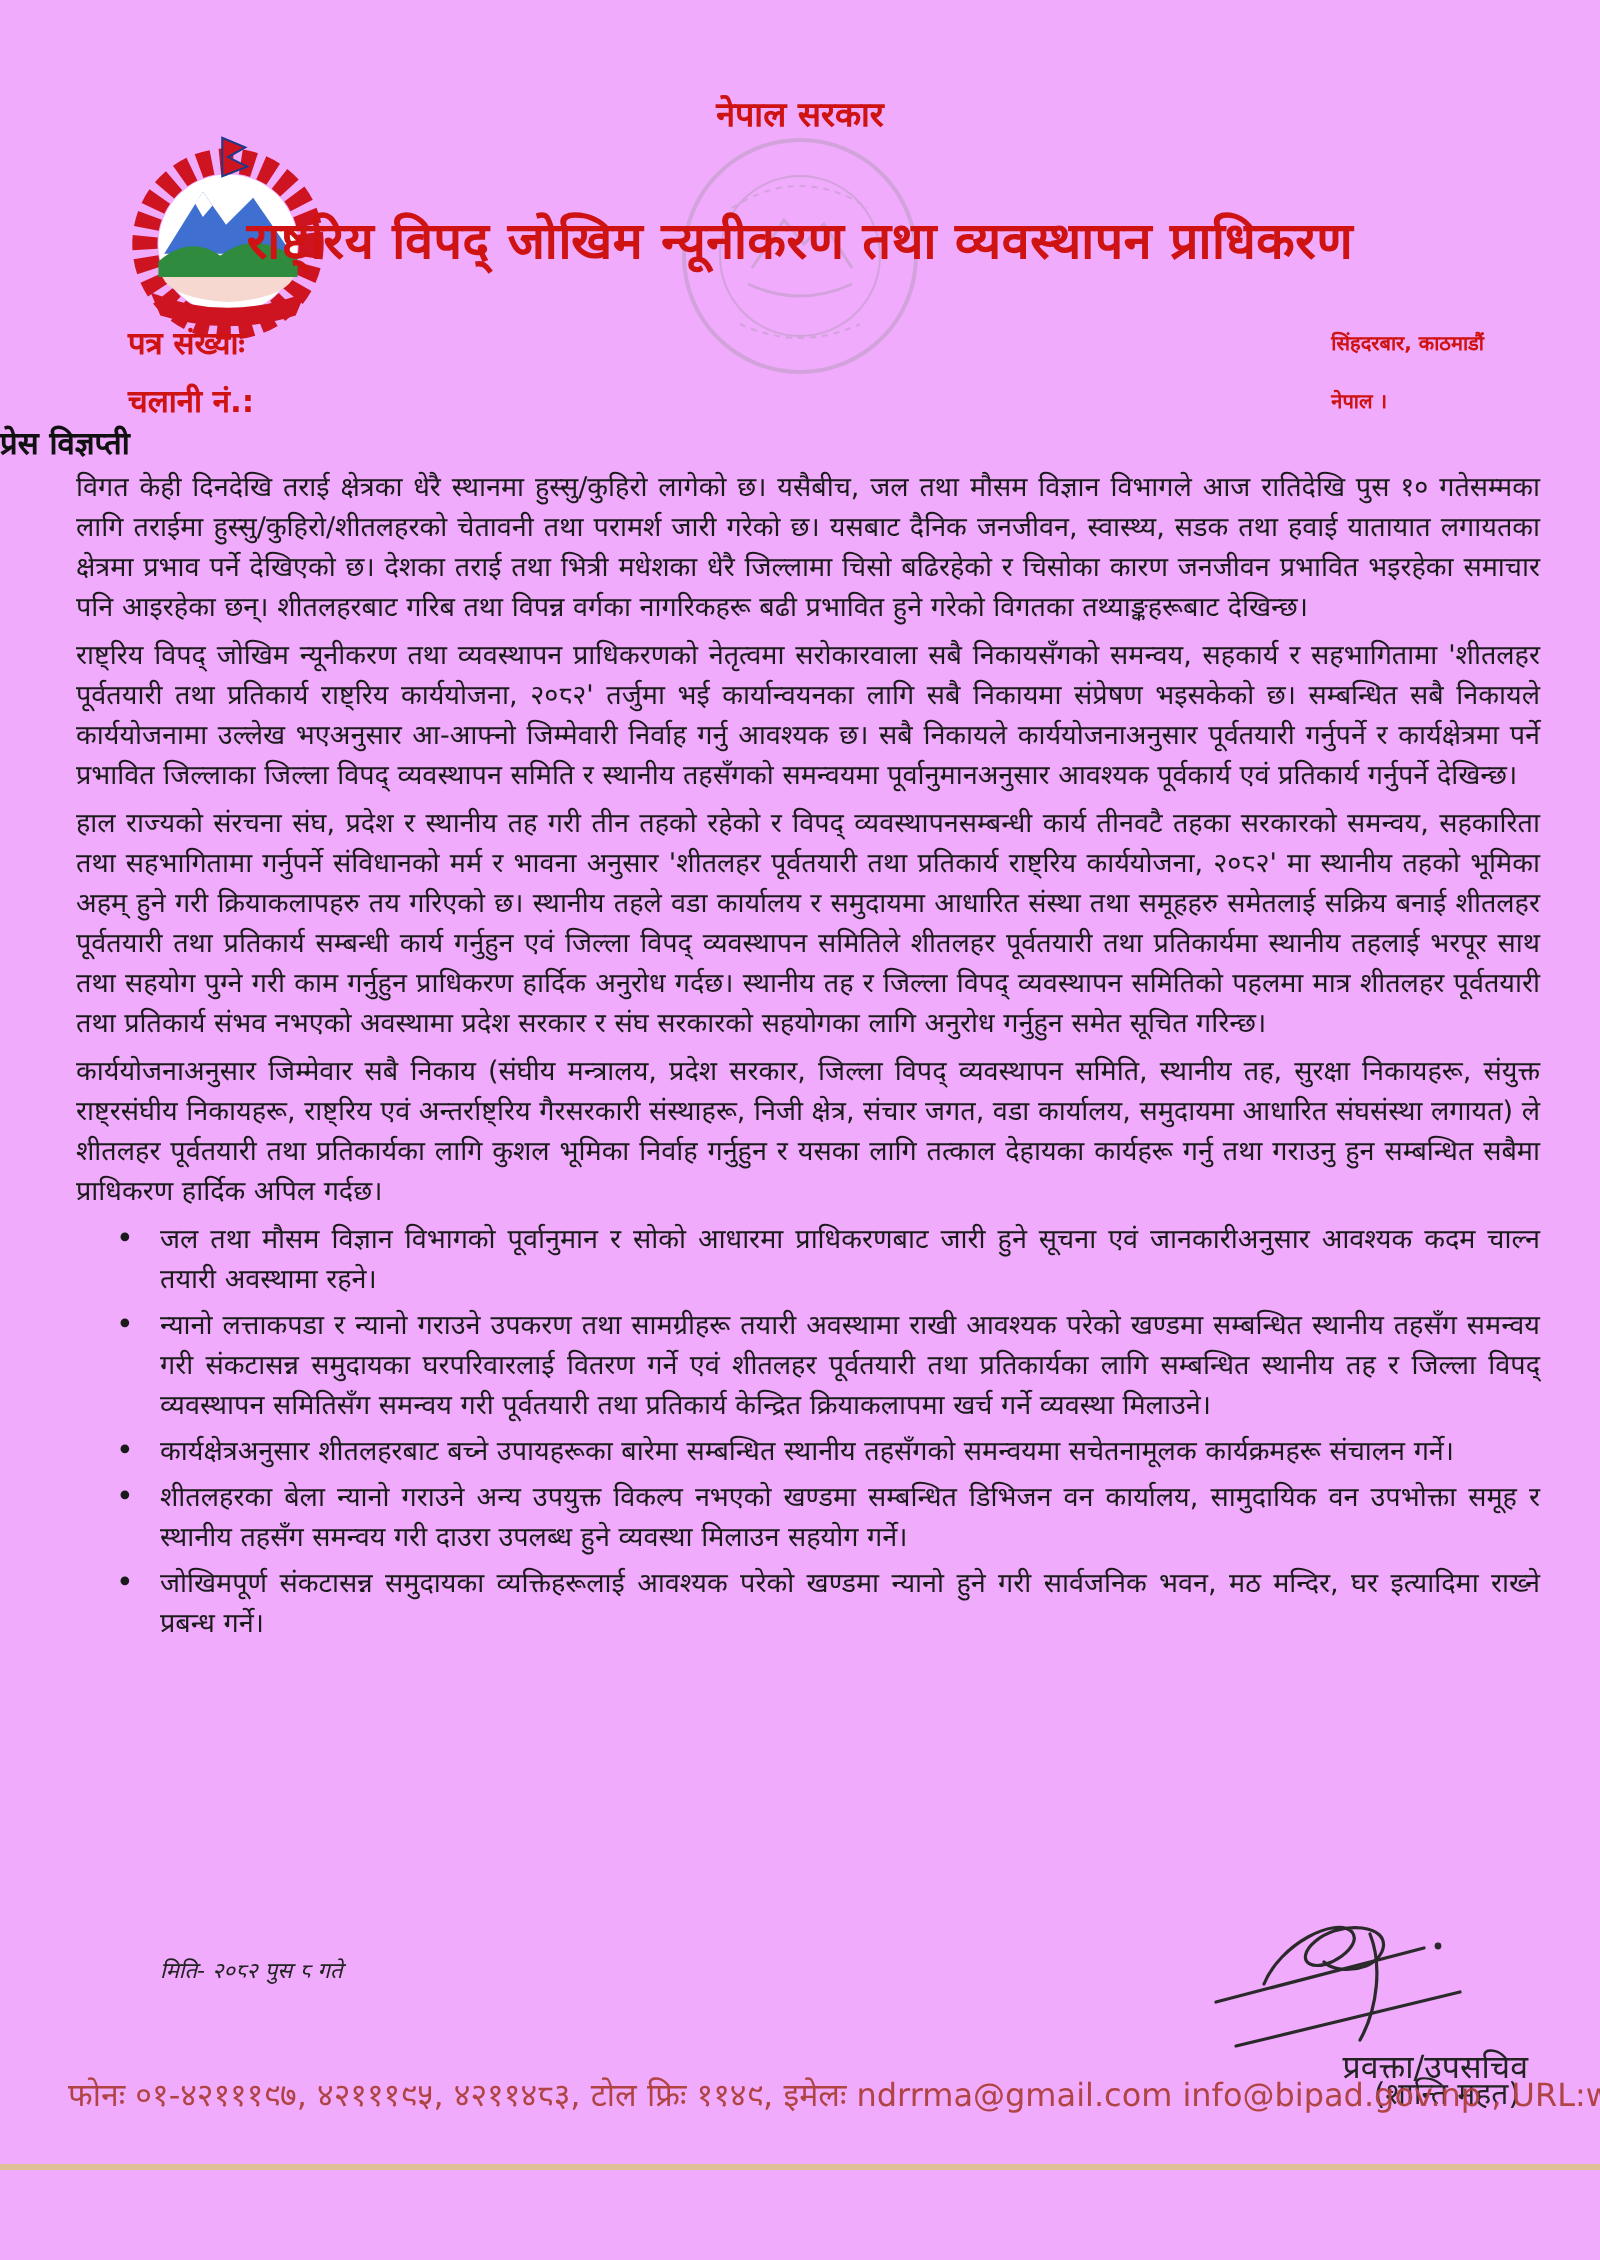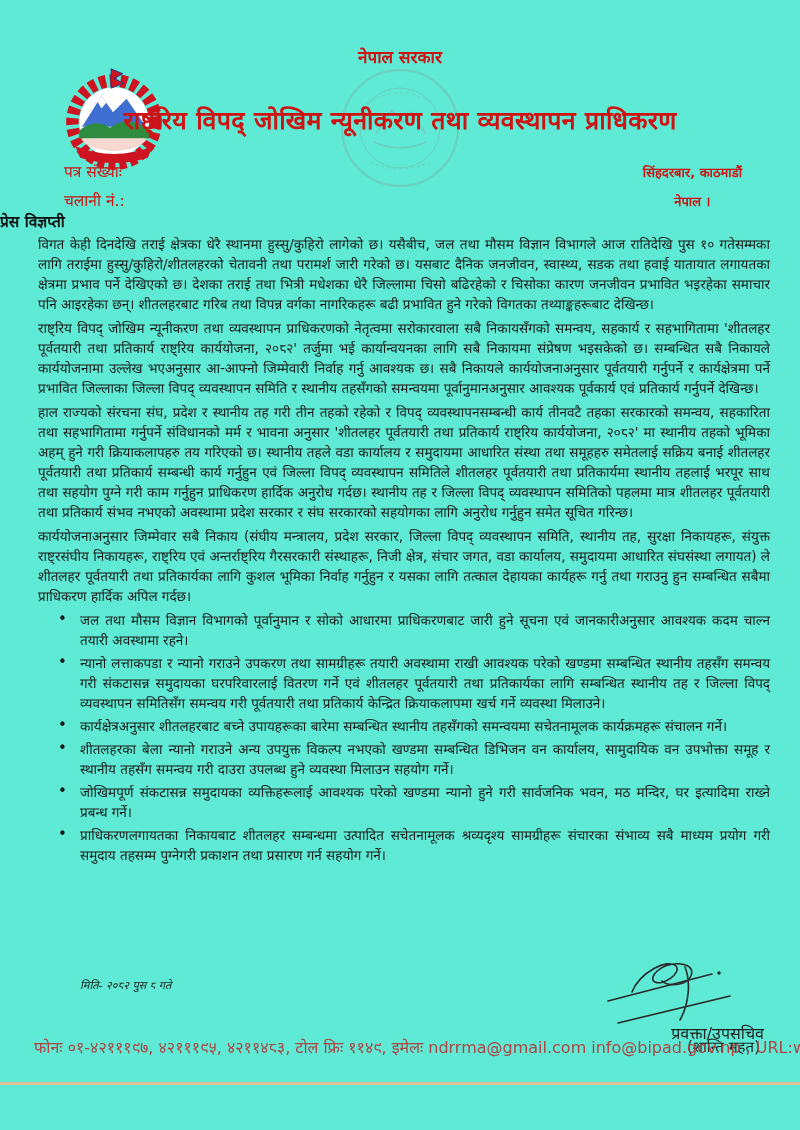--- a/index.html
+++ b/index.html
@@ -1,30 +1,30 @@
 <!DOCTYPE html>
 <html lang="ne"><head>
 <meta charset="utf-8">
 <style>
   * { box-sizing: border-box; }
   html, body { margin: 0; padding: 0; background: #ffffff; }
   .page {
     width: 800px; height: 1130px; position: relative; margin: 0 auto;
-    background: #5eead4; overflow: hidden;
+    background: #f0abfc; overflow: hidden;
     font-family: "DejaVu Sans", sans-serif; color: #1a1a1a;
   }
   
   .hdr-center { position: absolute; left: 0; right: 0; text-align: center; color: #ce1312; font-weight: bold; }
   .gov-line       { top: 45px;  font-size: 17px; }
   .ministry-line  { top: 79px;  font-size: 18px; }
   .authority-line { top: 102px; font-size: 25px; letter-spacing: .3px; }
   .logo  { position: absolute; left: 56px; top: 68px; }
   .watermark { position: absolute; left: 336px; top: 64px; opacity: .30; pointer-events: none; }
-  .meta-left  { position: absolute; top: 158px; left: 64px;  color: #ce1312; font-weight: normal; font-size: 15.5px; line-height: 29px; }
-  .meta-right { position: absolute; top: 158px; right: 58px; color: #ce1312; font-weight: bold; font-size: 13px; line-height: 29px; text-align: center; margin-left: 20px; }
+  .meta-left  { position: absolute; top: 158px; left: 64px;  color: #ce1312; font-weight: bold; font-size: 15.5px; line-height: 29px; }
+  .meta-right { position: absolute; top: 158px; right: 58px; color: #ce1312; font-weight: bold; font-size: 10px; line-height: 29px; text-align: left; margin-left: 20px; }
   
   .press-title { position: absolute; top: 210px; left: 0; right: 0; text-align: left; font-weight: bold; font-size: 15.5px; color: #111; }
   .body-block {
     position: absolute; top: 234px; left: 38px; right: 30px;
     font-size: 13.5px; line-height: 20px; text-align: justify;
   }
   .body-block p { margin: 0 0 4px 0; }
   ul.bullets { margin: 3px 0 0 0; padding: 0; list-style: none; }
   ul.bullets li { position: relative; padding-left: 42px; margin: 0 0 3px 0; text-align: justify; }
   ul.bullets li::before { content: "\2022"; position: absolute; left: 20px; top: -1px; font-size: 15px; }
@@ -84,21 +84,20 @@
     <p>विगत केही दिनदेखि तराई क्षेत्रका धेरै स्थानमा हुस्सु/कुहिरो लागेको छ। यसैबीच, जल तथा मौसम विज्ञान विभागले आज रातिदेखि पुस १० गतेसम्मका लागि तराईमा हुस्सु/कुहिरो/शीतलहरको चेतावनी तथा परामर्श जारी गरेको छ। यसबाट दैनिक जनजीवन, स्वास्थ्य, सडक तथा हवाई यातायात लगायतका क्षेत्रमा प्रभाव पर्ने देखिएको छ। देशका तराई तथा भित्री मधेशका धेरै जिल्लामा चिसो बढिरहेको र चिसोका कारण जनजीवन प्रभावित भइरहेका समाचार पनि आइरहेका छन्। शीतलहरबाट गरिब तथा विपन्न वर्गका नागरिकहरू बढी प्रभावित हुने गरेको विगतका तथ्याङ्कहरूबाट देखिन्छ।</p>
     <p>राष्ट्रिय विपद् जोखिम न्यूनीकरण तथा व्यवस्थापन प्राधिकरणको नेतृत्वमा सरोकारवाला सबै निकायसँगको समन्वय, सहकार्य र सहभागितामा 'शीतलहर पूर्वतयारी तथा प्रतिकार्य राष्ट्रिय कार्ययोजना, २०८२' तर्जुमा भई कार्यान्वयनका लागि सबै निकायमा संप्रेषण भइसकेको छ। सम्बन्धित सबै निकायले कार्ययोजनामा उल्लेख भएअनुसार आ-आफ्नो जिम्मेवारी निर्वाह गर्नु आवश्यक छ। सबै निकायले कार्ययोजनाअनुसार पूर्वतयारी गर्नुपर्ने र कार्यक्षेत्रमा पर्ने प्रभावित जिल्लाका जिल्ला विपद् व्यवस्थापन समिति र स्थानीय तहसँगको समन्वयमा पूर्वानुमानअनुसार आवश्यक पूर्वकार्य एवं प्रतिकार्य गर्नुपर्ने देखिन्छ।</p>
     <p>हाल राज्यको संरचना संघ, प्रदेश र स्थानीय तह गरी तीन तहको रहेको र विपद् व्यवस्थापनसम्बन्धी कार्य तीनवटै तहका सरकारको समन्वय, सहकारिता तथा सहभागितामा गर्नुपर्ने संविधानको मर्म र भावना अनुसार 'शीतलहर पूर्वतयारी तथा प्रतिकार्य राष्ट्रिय कार्ययोजना, २०८२' मा स्थानीय तहको भूमिका अहम् हुने गरी क्रियाकलापहरु तय गरिएको छ। स्थानीय तहले वडा कार्यालय र समुदायमा आधारित संस्था तथा समूहहरु समेतलाई सक्रिय बनाई शीतलहर पूर्वतयारी तथा प्रतिकार्य सम्बन्धी कार्य गर्नुहुन एवं जिल्ला विपद् व्यवस्थापन समितिले शीतलहर पूर्वतयारी तथा प्रतिकार्यमा स्थानीय तहलाई भरपूर साथ तथा सहयोग पुग्ने गरी काम गर्नुहुन प्राधिकरण हार्दिक अनुरोध गर्दछ। स्थानीय तह र जिल्ला विपद् व्यवस्थापन समितिको पहलमा मात्र शीतलहर पूर्वतयारी तथा प्रतिकार्य संभव नभएको अवस्थामा प्रदेश सरकार र संघ सरकारको सहयोगका लागि अनुरोध गर्नुहुन समेत सूचित गरिन्छ।</p>
     <p>कार्ययोजनाअनुसार जिम्मेवार सबै निकाय (संघीय मन्त्रालय, प्रदेश सरकार, जिल्ला विपद् व्यवस्थापन समिति, स्थानीय तह, सुरक्षा निकायहरू, संयुक्त राष्ट्रसंघीय निकायहरू, राष्ट्रिय एवं अन्तर्राष्ट्रिय गैरसरकारी संस्थाहरू, निजी क्षेत्र, संचार जगत, वडा कार्यालय, समुदायमा आधारित संघसंस्था लगायत) ले शीतलहर पूर्वतयारी तथा प्रतिकार्यका लागि कुशल भूमिका निर्वाह गर्नुहुन र यसका लागि तत्काल देहायका कार्यहरू गर्नु तथा गराउनु हुन सम्बन्धित सबैमा प्राधिकरण हार्दिक अपिल गर्दछ।</p>
     <ul class="bullets">
       <li>जल तथा मौसम विज्ञान विभागको पूर्वानुमान र सोको आधारमा प्राधिकरणबाट जारी हुने सूचना एवं जानकारीअनुसार आवश्यक कदम चाल्न तयारी अवस्थामा रहने।</li>
       <li>न्यानो लत्ताकपडा र न्यानो गराउने उपकरण तथा सामग्रीहरू तयारी अवस्थामा राखी आवश्यक परेको खण्डमा सम्बन्धित स्थानीय तहसँग समन्वय गरी संकटासन्न समुदायका घरपरिवारलाई वितरण गर्ने एवं शीतलहर पूर्वतयारी तथा प्रतिकार्यका लागि सम्बन्धित स्थानीय तह र जिल्ला विपद् व्यवस्थापन समितिसँग समन्वय गरी पूर्वतयारी तथा प्रतिकार्य केन्द्रित क्रियाकलापमा खर्च गर्ने व्यवस्था मिलाउने।</li>
       <li>कार्यक्षेत्रअनुसार शीतलहरबाट बच्ने उपायहरूका बारेमा सम्बन्धित स्थानीय तहसँगको समन्वयमा सचेतनामूलक कार्यक्रमहरू संचालन गर्ने।</li>
       <li>शीतलहरका बेला न्यानो गराउने अन्य उपयुक्त विकल्प नभएको खण्डमा सम्बन्धित डिभिजन वन कार्यालय, सामुदायिक वन उपभोक्ता समूह र स्थानीय तहसँग समन्वय गरी दाउरा उपलब्ध हुने व्यवस्था मिलाउन सहयोग गर्ने।</li>
       <li>जोखिमपूर्ण संकटासन्न समुदायका व्यक्तिहरूलाई आवश्यक परेको खण्डमा न्यानो हुने गरी सार्वजनिक भवन, मठ मन्दिर, घर इत्यादिमा राख्ने प्रबन्ध गर्ने।</li>
-      <li>प्राधिकरणलगायतका निकायबाट शीतलहर सम्बन्धमा उत्पादित सचेतनामूलक श्रव्यदृश्य सामग्रीहरू संचारका संभाव्य सबै माध्यम प्रयोग गरी समुदाय तहसम्म पुग्नेगरी प्रकाशन तथा प्रसारण गर्न सहयोग गर्ने।</li>
     </ul>
   </div>
 
   <div class="date-line">मिति- २०८२ पुस ८ गते</div>
 
   <svg class="sig-scribble" width="150" height="92" viewBox="0 0 150 92">
     <g fill="none" stroke="#2a2a2a" stroke-width="1.6" stroke-linecap="round">
       <path d="M32 46 C40 26 68 12 76 20 C82 27 63 40 55 36 C47 32 61 16 81 18 C97 20 93 33 83 37 C75 40 66 39 62 35"></path>
       <path d="M8 55 L112 28"></path>
       <path d="M85 21 C91 36 89 58 80 74"></path>

